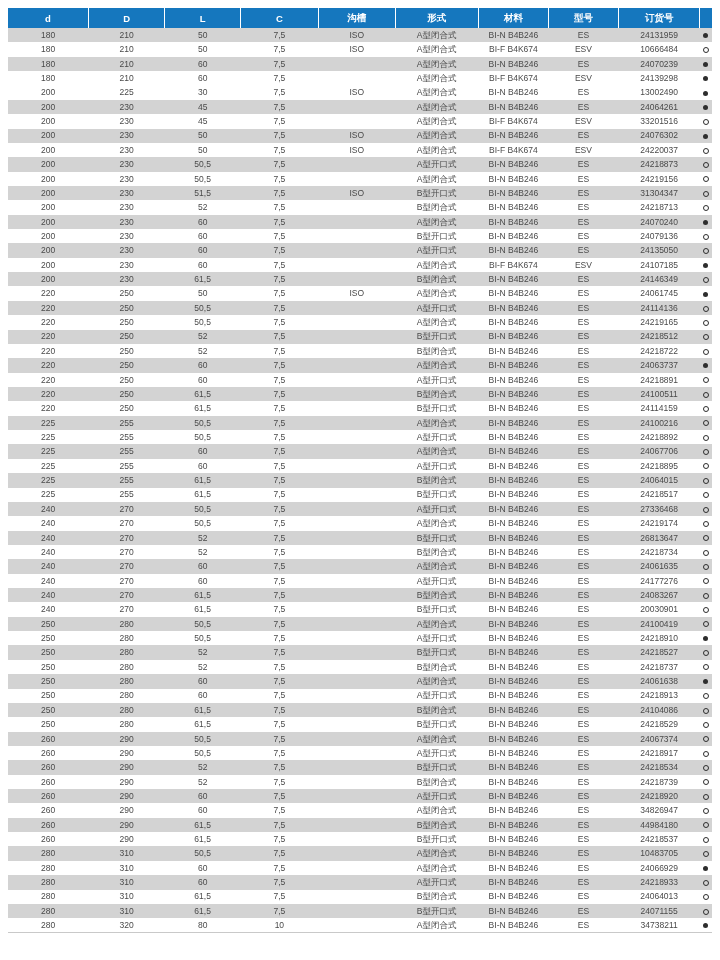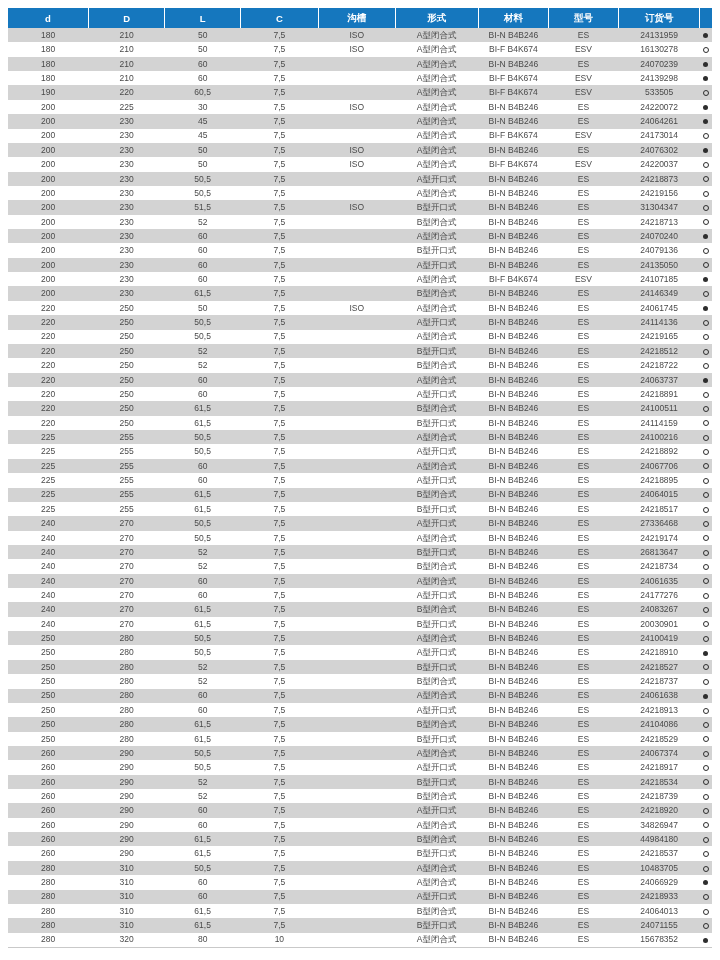--- a/index.html
+++ b/index.html
@@ -92,21 +92,21 @@
         </tr>
         <tr>
           <td>180</td>
           <td>210</td>
           <td>50</td>
           <td>7,5</td>
           <td>ISO</td>
           <td>A型闭合式</td>
           <td>BI-F B4K674</td>
           <td>ESV</td>
-          <td>16130278</td>
+          <td>10666484</td>
           <td><span class="dot hollow"></span></td>
         </tr>
         <tr class="alt">
           <td>180</td>
           <td>210</td>
           <td>60</td>
           <td>7,5</td>
           <td></td>
           <td>A型闭合式</td>
           <td>BI-N B4B246</td>
@@ -119,66 +119,54 @@
           <td>210</td>
           <td>60</td>
           <td>7,5</td>
           <td></td>
           <td>A型闭合式</td>
           <td>BI-F B4K674</td>
           <td>ESV</td>
           <td>24139298</td>
           <td><span class="dot filled"></span></td>
         </tr>
-        <tr class="alt">
-          <td>190</td>
-          <td>220</td>
-          <td>60,5</td>
+        <tr>
+          <td>200</td>
+          <td>225</td>
+          <td>30</td>
+          <td>7,5</td>
+          <td>ISO</td>
+          <td>A型闭合式</td>
+          <td>BI-N B4B246</td>
+          <td>ES</td>
+          <td>13002490</td>
+          <td><span class="dot filled"></span></td>
+        </tr>
+        <tr class="alt">
+          <td>200</td>
+          <td>230</td>
+          <td>45</td>
+          <td>7,5</td>
+          <td></td>
+          <td>A型闭合式</td>
+          <td>BI-N B4B246</td>
+          <td>ES</td>
+          <td>24064261</td>
+          <td><span class="dot filled"></span></td>
+        </tr>
+        <tr>
+          <td>200</td>
+          <td>230</td>
+          <td>45</td>
           <td>7,5</td>
           <td></td>
           <td>A型闭合式</td>
           <td>BI-F B4K674</td>
           <td>ESV</td>
-          <td>533505</td>
-          <td><span class="dot hollow"></span></td>
-        </tr>
-        <tr>
-          <td>200</td>
-          <td>225</td>
-          <td>30</td>
-          <td>7,5</td>
-          <td>ISO</td>
-          <td>A型闭合式</td>
-          <td>BI-N B4B246</td>
-          <td>ES</td>
-          <td>24220072</td>
-          <td><span class="dot filled"></span></td>
-        </tr>
-        <tr class="alt">
-          <td>200</td>
-          <td>230</td>
-          <td>45</td>
-          <td>7,5</td>
-          <td></td>
-          <td>A型闭合式</td>
-          <td>BI-N B4B246</td>
-          <td>ES</td>
-          <td>24064261</td>
-          <td><span class="dot filled"></span></td>
-        </tr>
-        <tr>
-          <td>200</td>
-          <td>230</td>
-          <td>45</td>
-          <td>7,5</td>
-          <td></td>
-          <td>A型闭合式</td>
-          <td>BI-F B4K674</td>
-          <td>ESV</td>
-          <td>24173014</td>
+          <td>33201516</td>
           <td><span class="dot hollow"></span></td>
         </tr>
         <tr class="alt">
           <td>200</td>
           <td>230</td>
           <td>50</td>
           <td>7,5</td>
           <td>ISO</td>
           <td>A型闭合式</td>
           <td>BI-N B4B246</td>
@@ -836,18 +824,18 @@
         </tr>
         <tr>
           <td>280</td>
           <td>320</td>
           <td>80</td>
           <td>10</td>
           <td></td>
           <td>A型闭合式</td>
           <td>BI-N B4B246</td>
           <td>ES</td>
-          <td>15678352</td>
+          <td>34738211</td>
           <td><span class="dot filled"></span></td>
         </tr>
       </tbody>
   </table>
 </div>
 
 </body></html>

